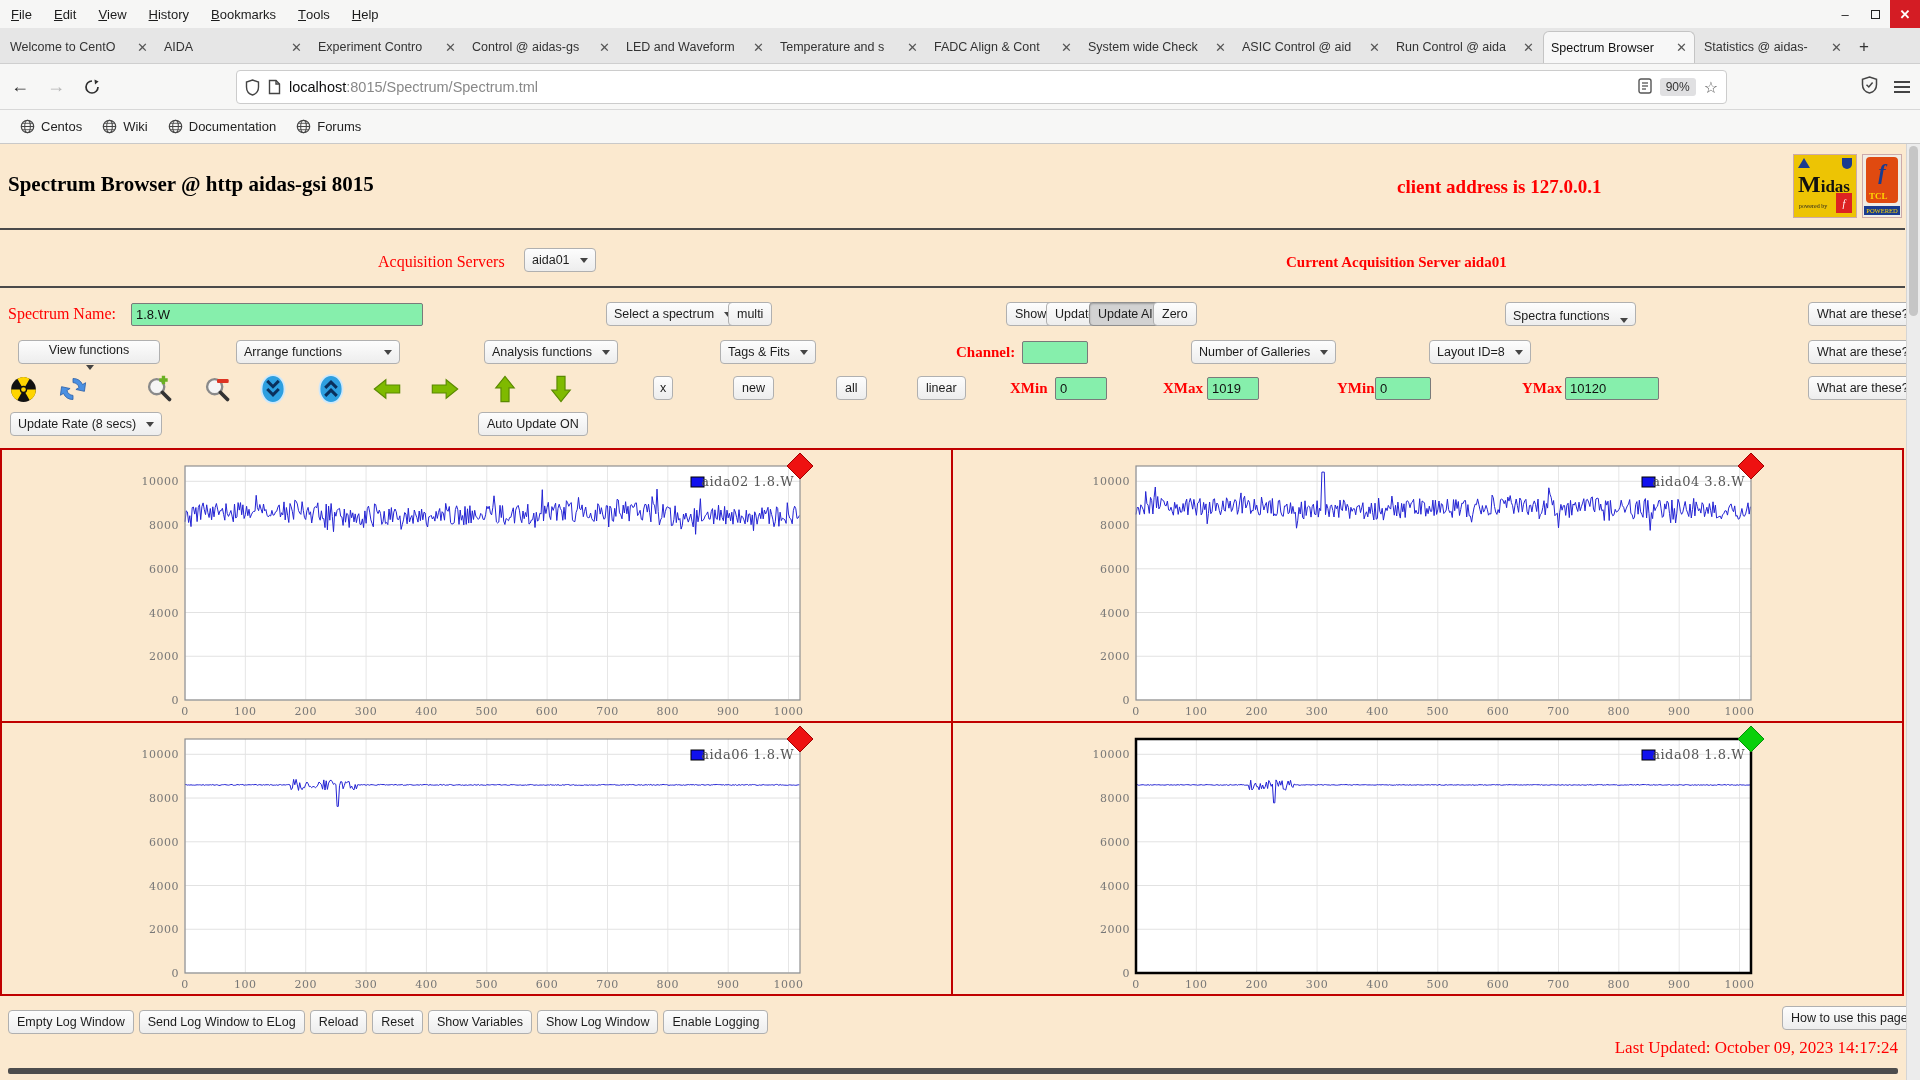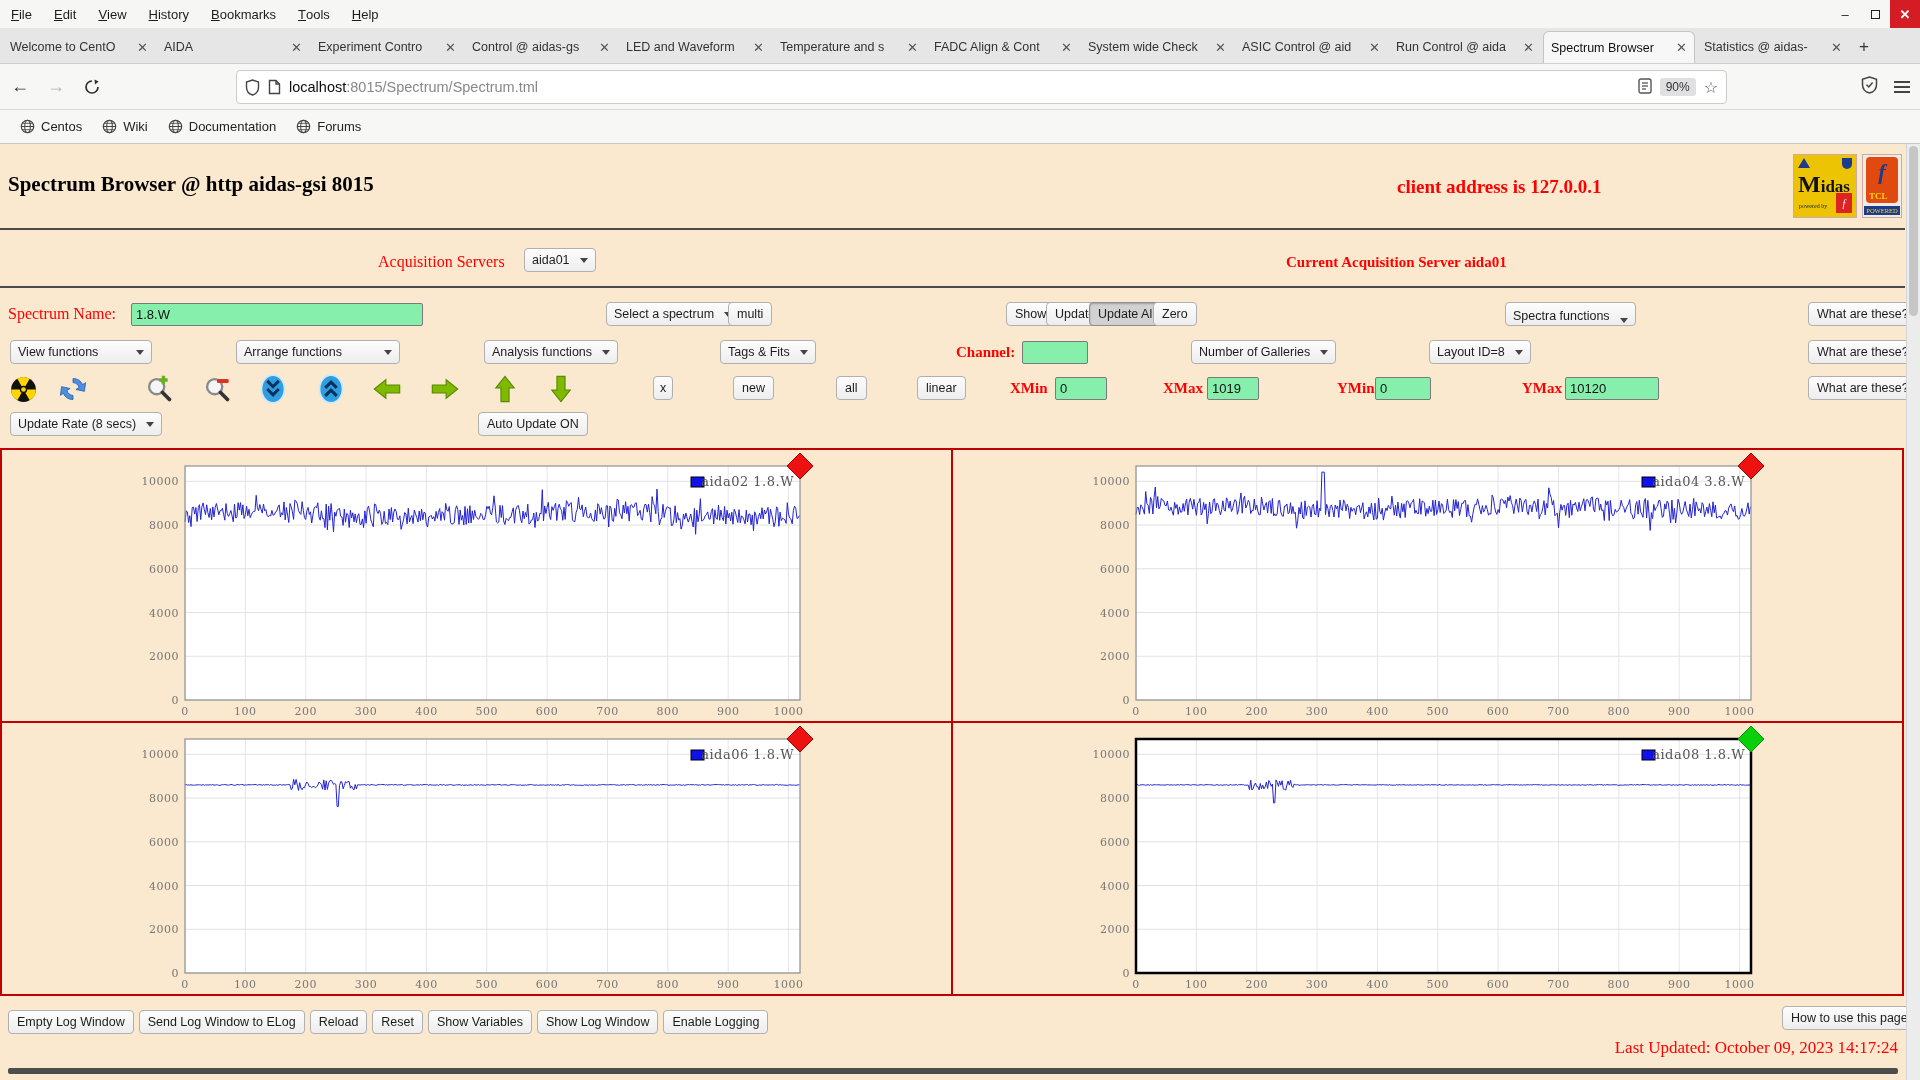--- a/index.html
+++ b/index.html
@@ -323,21 +323,21 @@
   <button class="abs btn" style="left:1006px;top:158px;">Show</button>
   <button class="abs btn" style="left:1046px;top:158px;">Update</button>
   <button class="abs btn pressed" style="left:1089px;top:158px;">Update All</button>
   <button class="abs btn" style="left:1153px;top:158px;">Zero</button>
   <div class="abs select" style="left:1505px;top:158px;min-width:112px;align-items:flex-end;">
     <span>Spectra functions</span>
       <span class="caret"></span>
   </div>
   <button class="abs btn" style="left:1808px;top:158px;">What are these?</button>
 
-  <div class="abs select" style="left:10px;top:196px;min-width:142px;">
+  <div class="abs select" style="left:18px;top:196px;min-width:142px;flex-direction:column;">
     <span>View functions</span>
       <span class="caret"></span>
   </div>
   <div class="abs select" style="left:236px;top:196px;min-width:164px;">
     <span>Arrange functions</span>
       <span class="caret"></span>
   </div>
   <div class="abs select" style="left:484px;top:196px;min-width:122px;">
     <span>Analysis functions</span>
       <span class="caret"></span>

